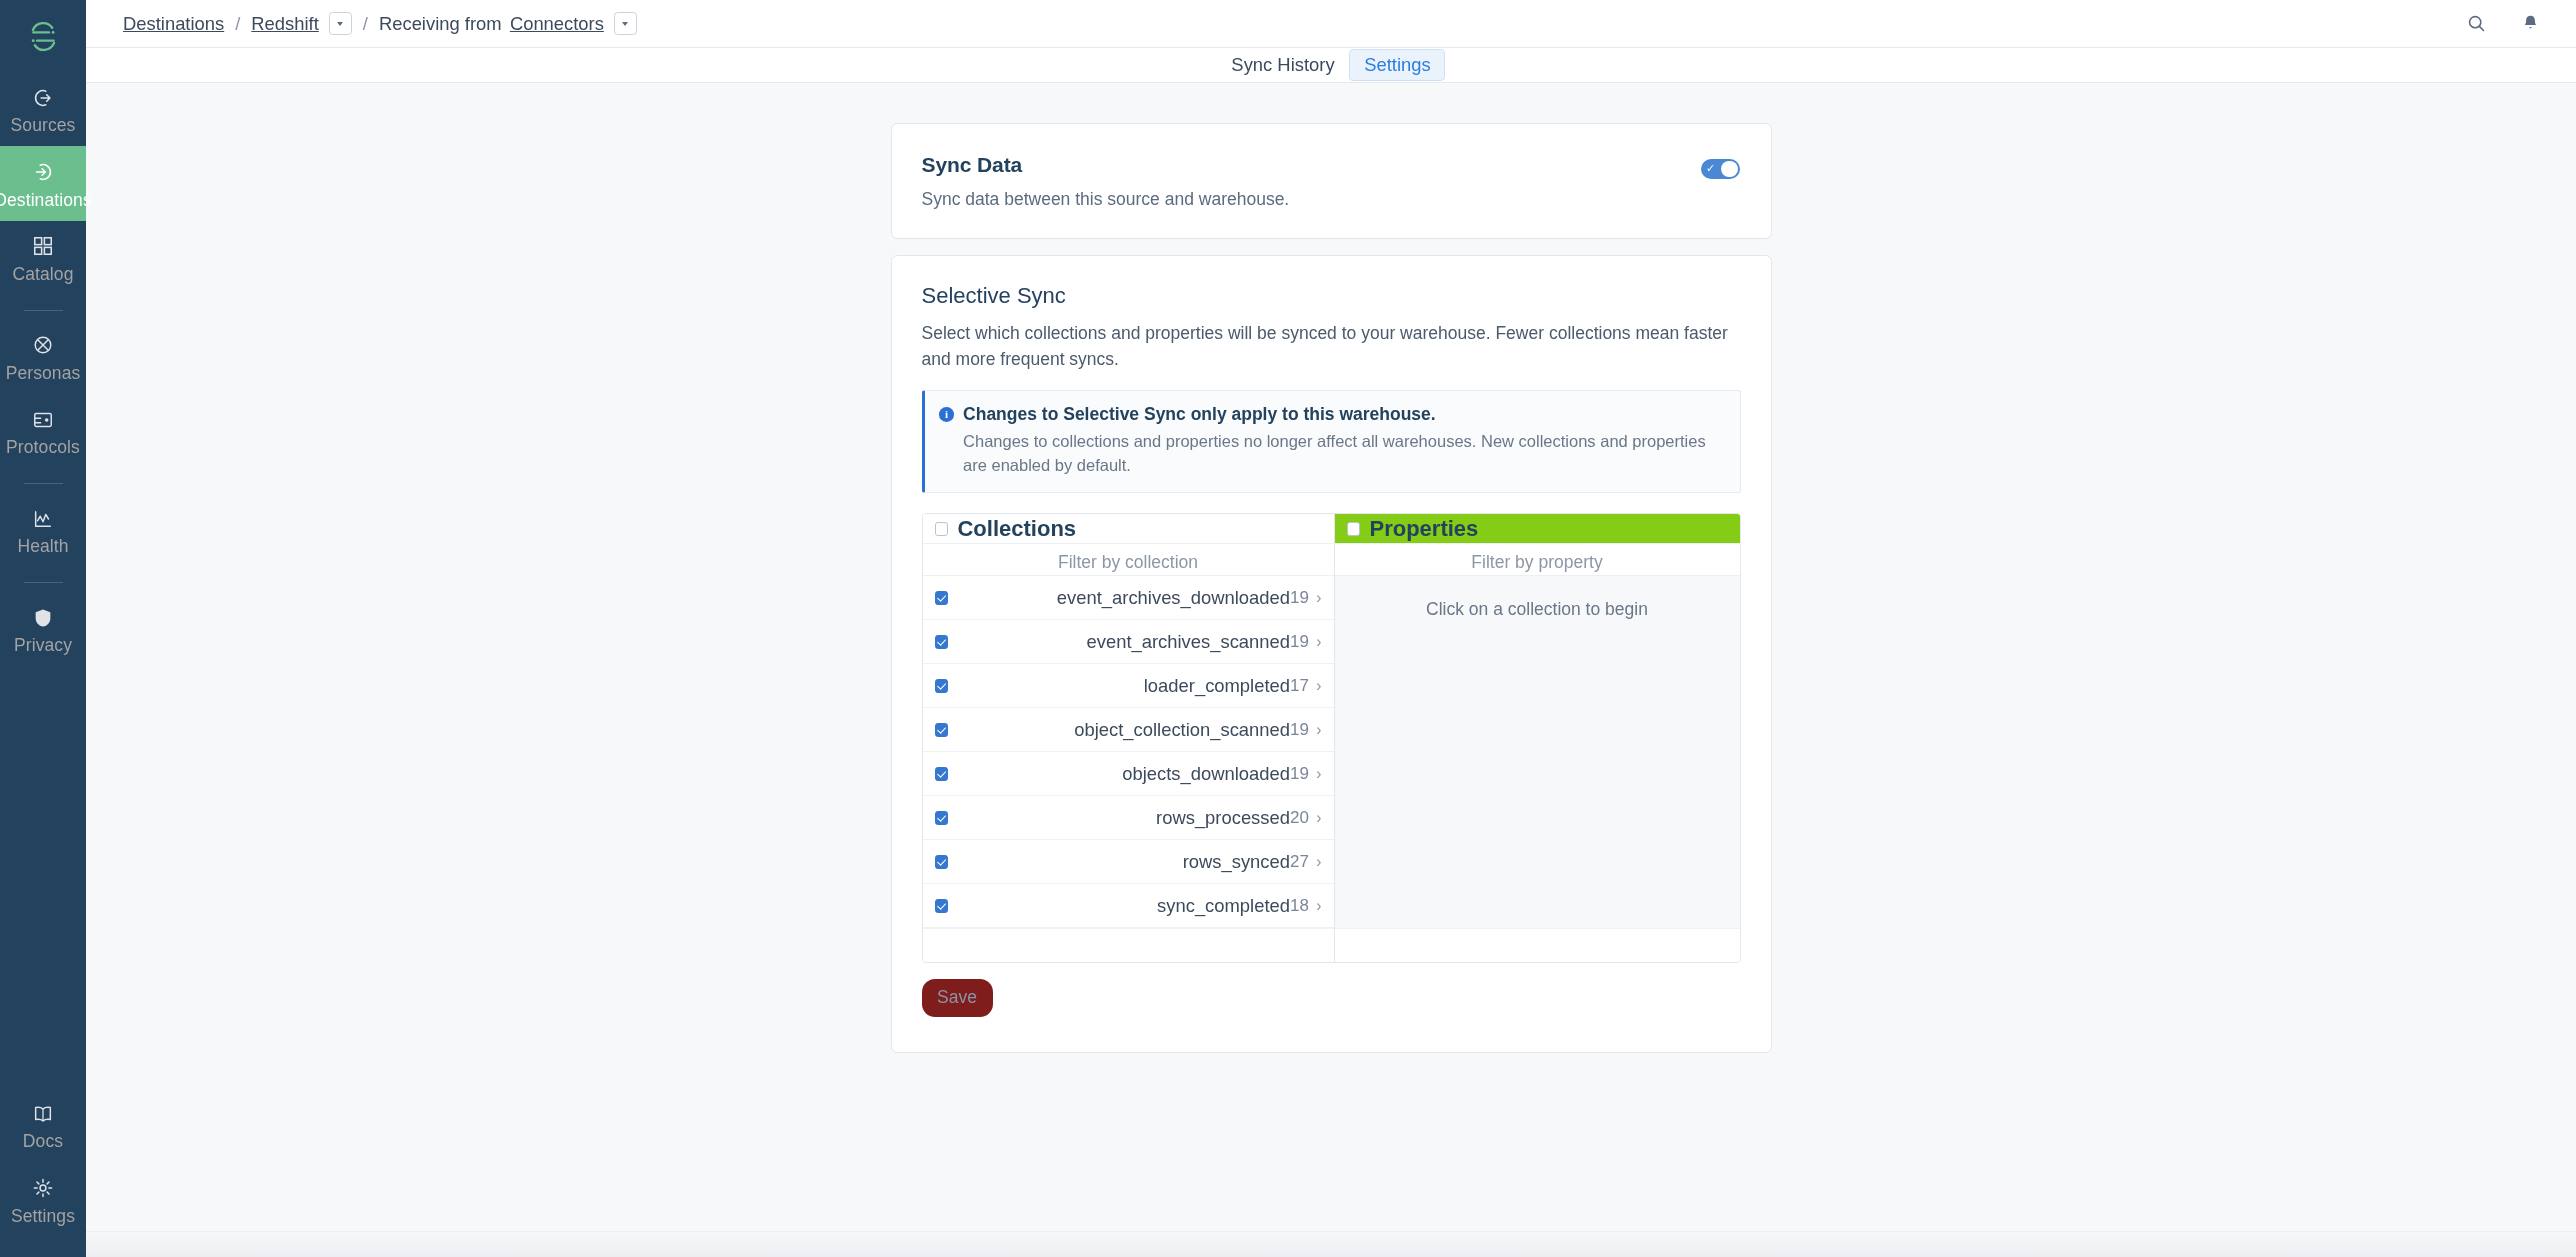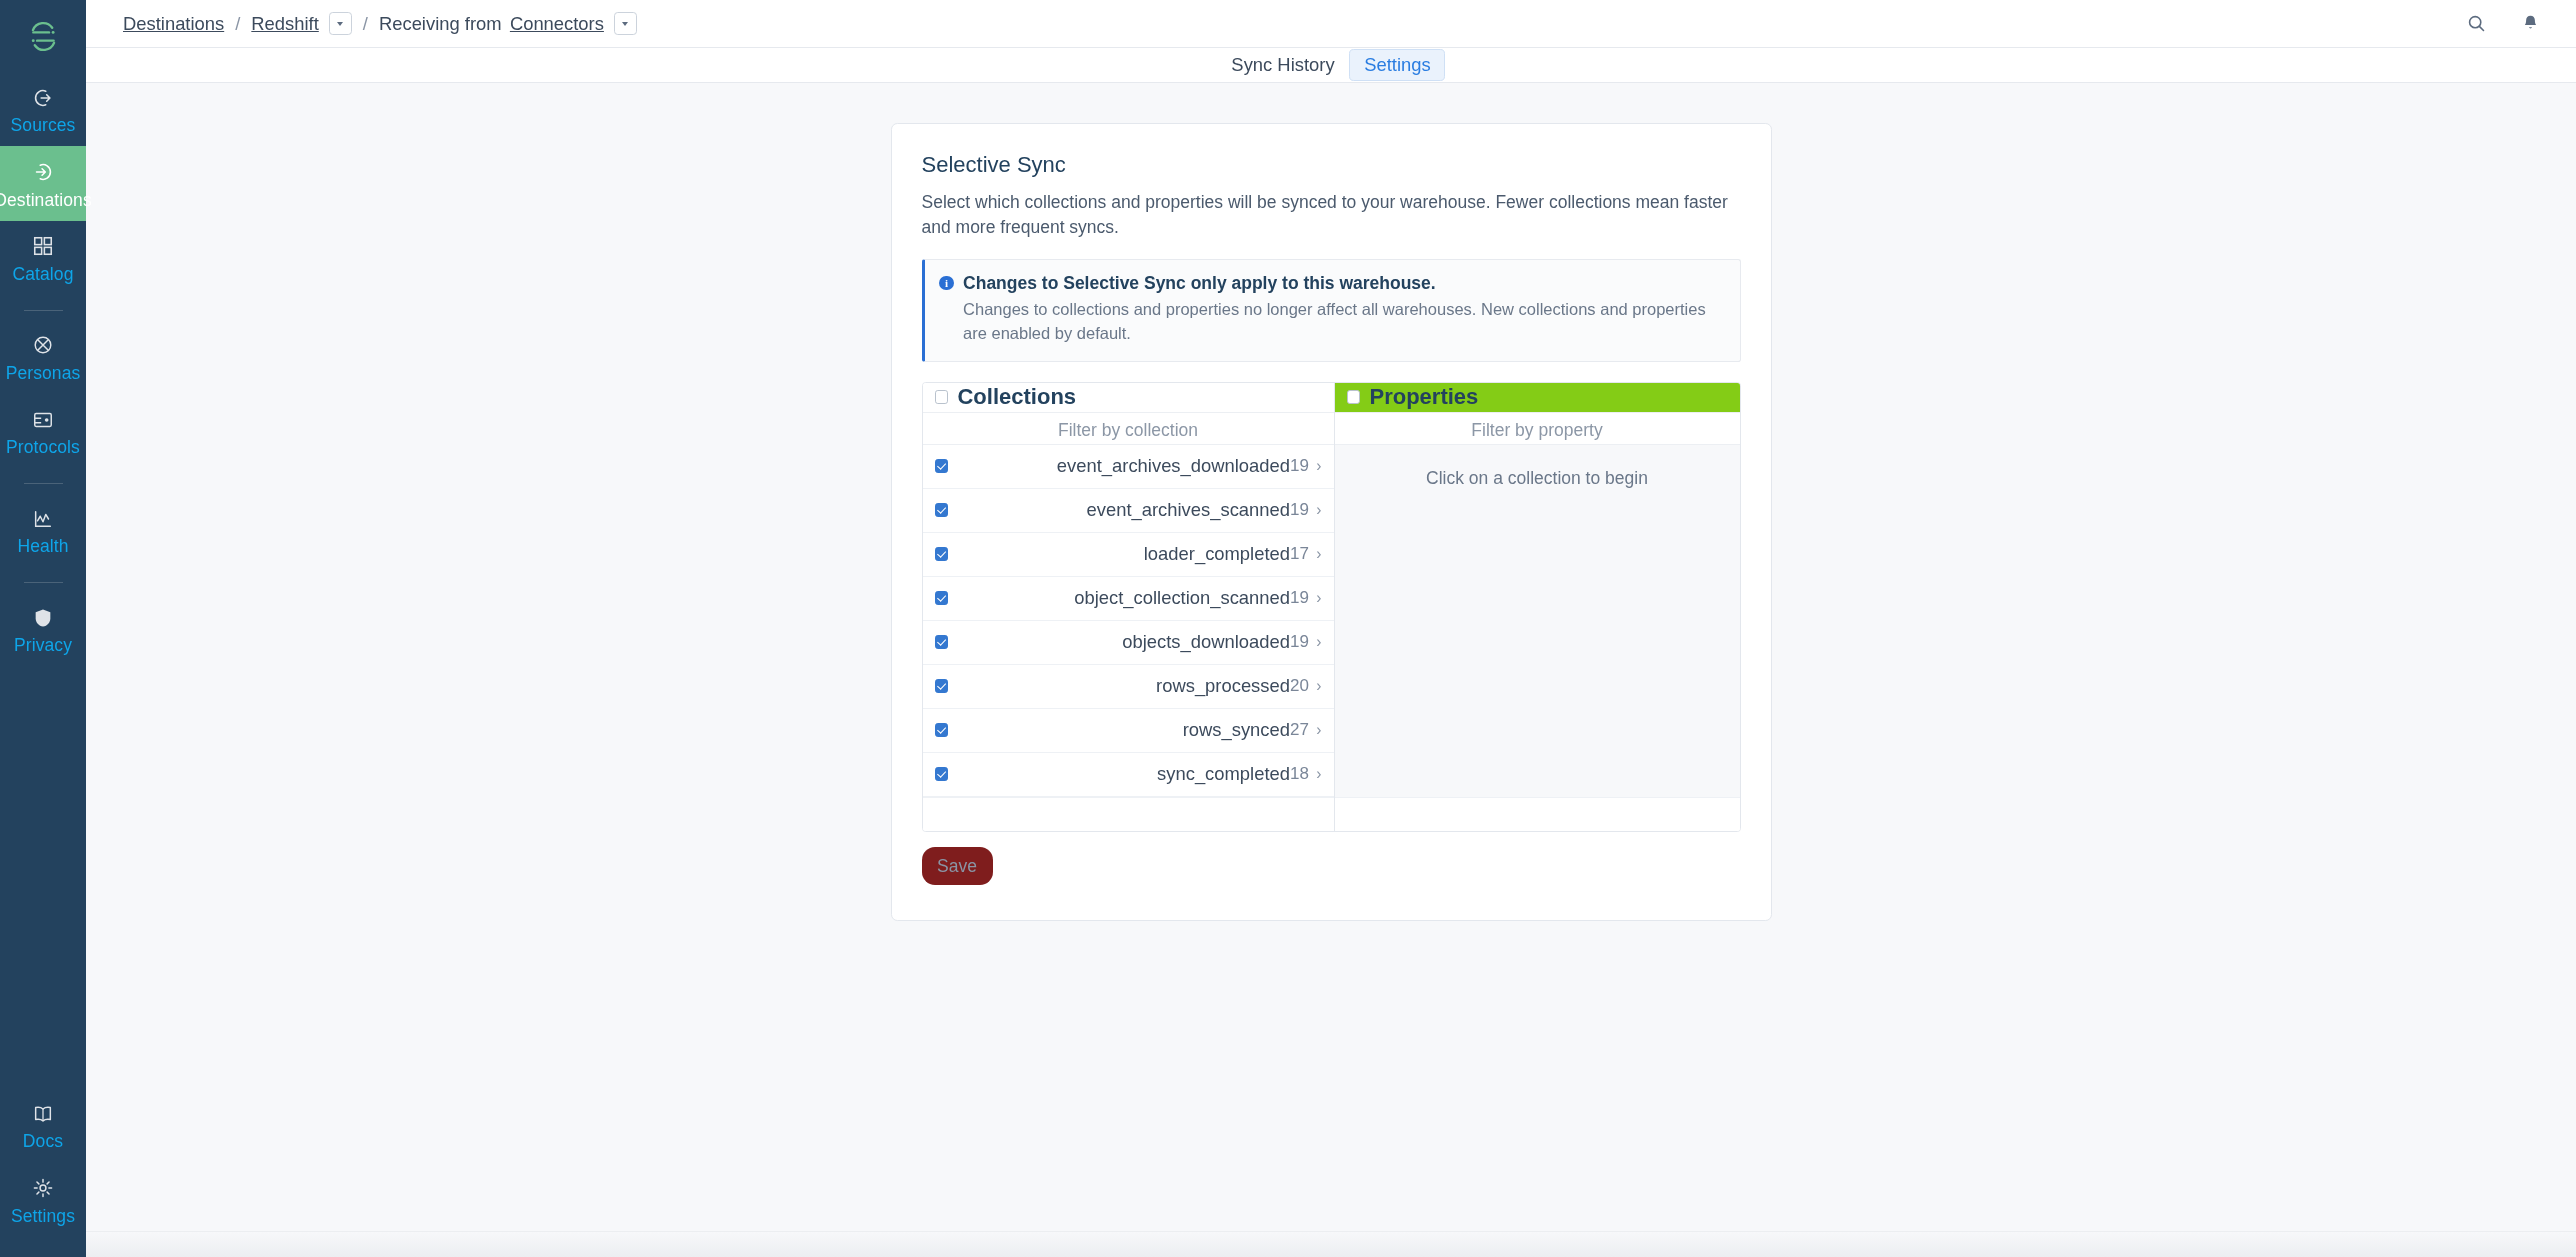--- a/index.html
+++ b/index.html
@@ -24,21 +24,21 @@
     display: flex; align-items: center; justify-content: center;
   }
   .nav-items { width: 100%; display: flex; flex-direction: column; align-items: center; }
   .nav-item {
     width: 86px; padding: 12px 0 10px 0;
     display: flex; flex-direction: column; align-items: center;
     text-decoration: none; cursor: pointer;
   }
   .nav-item .ico { height: 27.6px; display: flex; align-items: center; justify-content: center; }
   .nav-item .lbl {
-    color: #0ea5e9; font-size: 17.5px; margin-top: 3.7px;
+    color: #a3a3a3; font-size: 17.5px; margin-top: 3.7px;
     letter-spacing: 0.1px; white-space: nowrap;
   }
   .nav-item.active { background: #6bbf8e; }
   .nav-item.active .lbl { color: #ffffff; }
   .nav-sep { width: 39px; height: 0.9px; background: #4a6379; margin: 14.7px 0 9.2px 0; }
   .sidebar-bottom {
     position: absolute; bottom: 22px; left: 0; width: 86px;
     display: flex; flex-direction: column; align-items: center;
   }
   .sidebar-bottom .nav-item { padding: 13px 0 9.2px 0; }
@@ -345,20 +345,30 @@
       </div>
     </header>
 
     <div class="tabsbar">
       <div class="tab">Sync History</div>
       <div class="tab active">Settings</div>
     </div>
 
     <div class="content">
 
+      <section class="card sync-card">
+        <div class="sync-texts">
+          <div class="sync-title">Sync Data</div>
+          <div class="sync-sub">Sync data between this source and warehouse.</div>
+        </div>
+        <div class="toggle">
+          <span class="check">✓</span>
+          <span class="knob"></span>
+        </div>
+      </section>
 
       <section class="card sel-card">
         <div class="sel-title">Selective Sync</div>
         <div class="sel-desc">Select which collections and properties will be synced to your warehouse. Fewer collections mean faster and more frequent syncs.</div>
 
         <div class="banner">
           <span class="info-dot">i</span>
           <div>
             <div class="banner-title">Changes to Selective Sync only apply to this warehouse.</div>
             <div class="banner-body">Changes to collections and properties no longer affect all warehouses. New collections and properties are enabled by default.</div>

